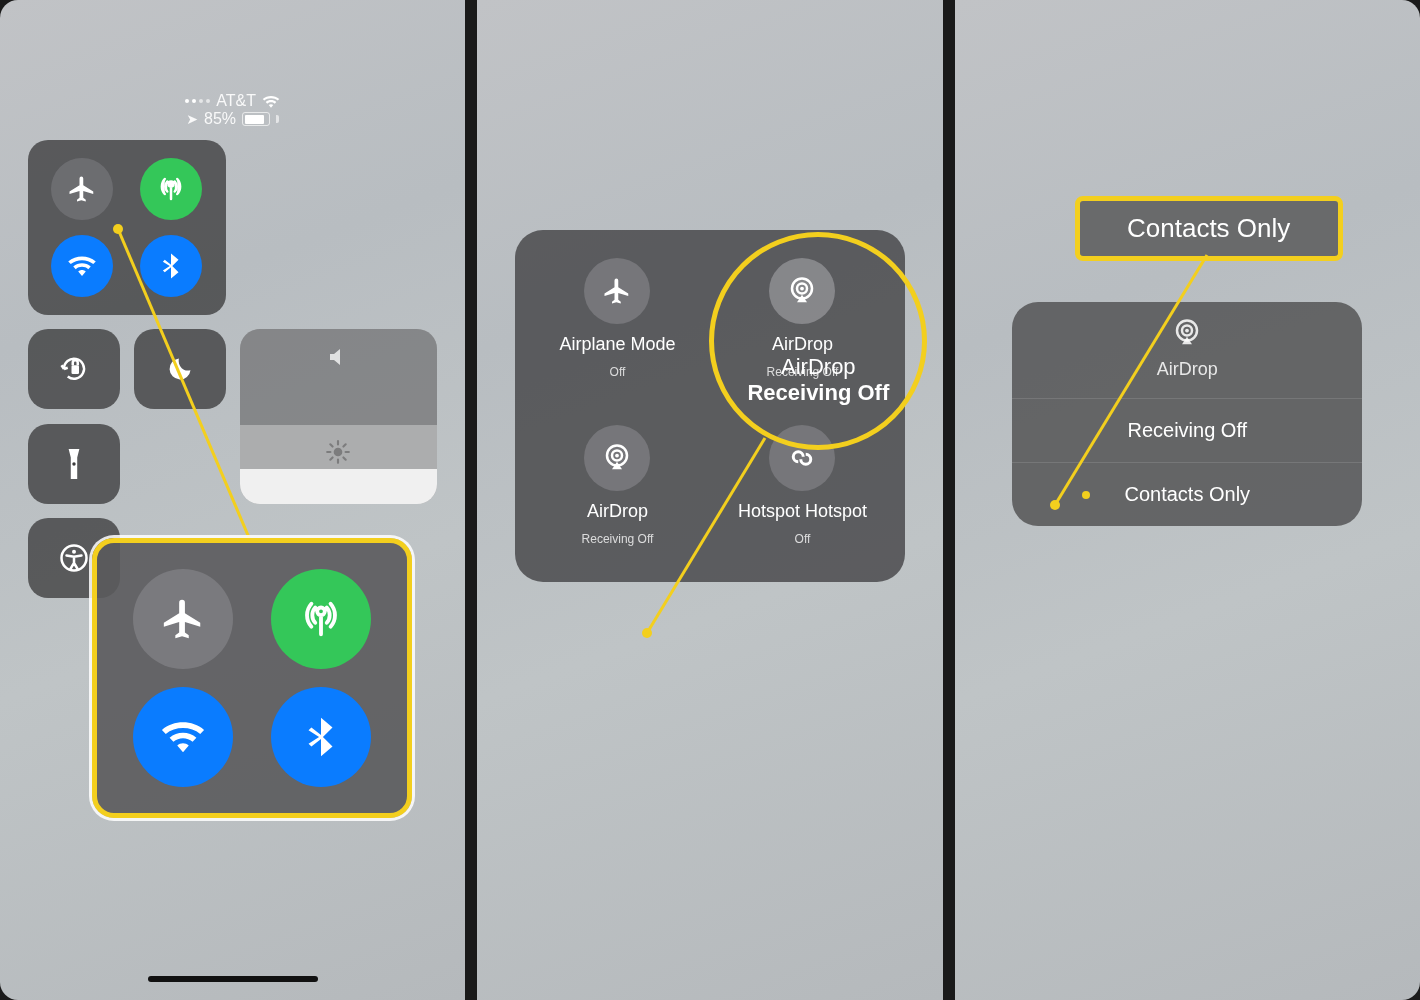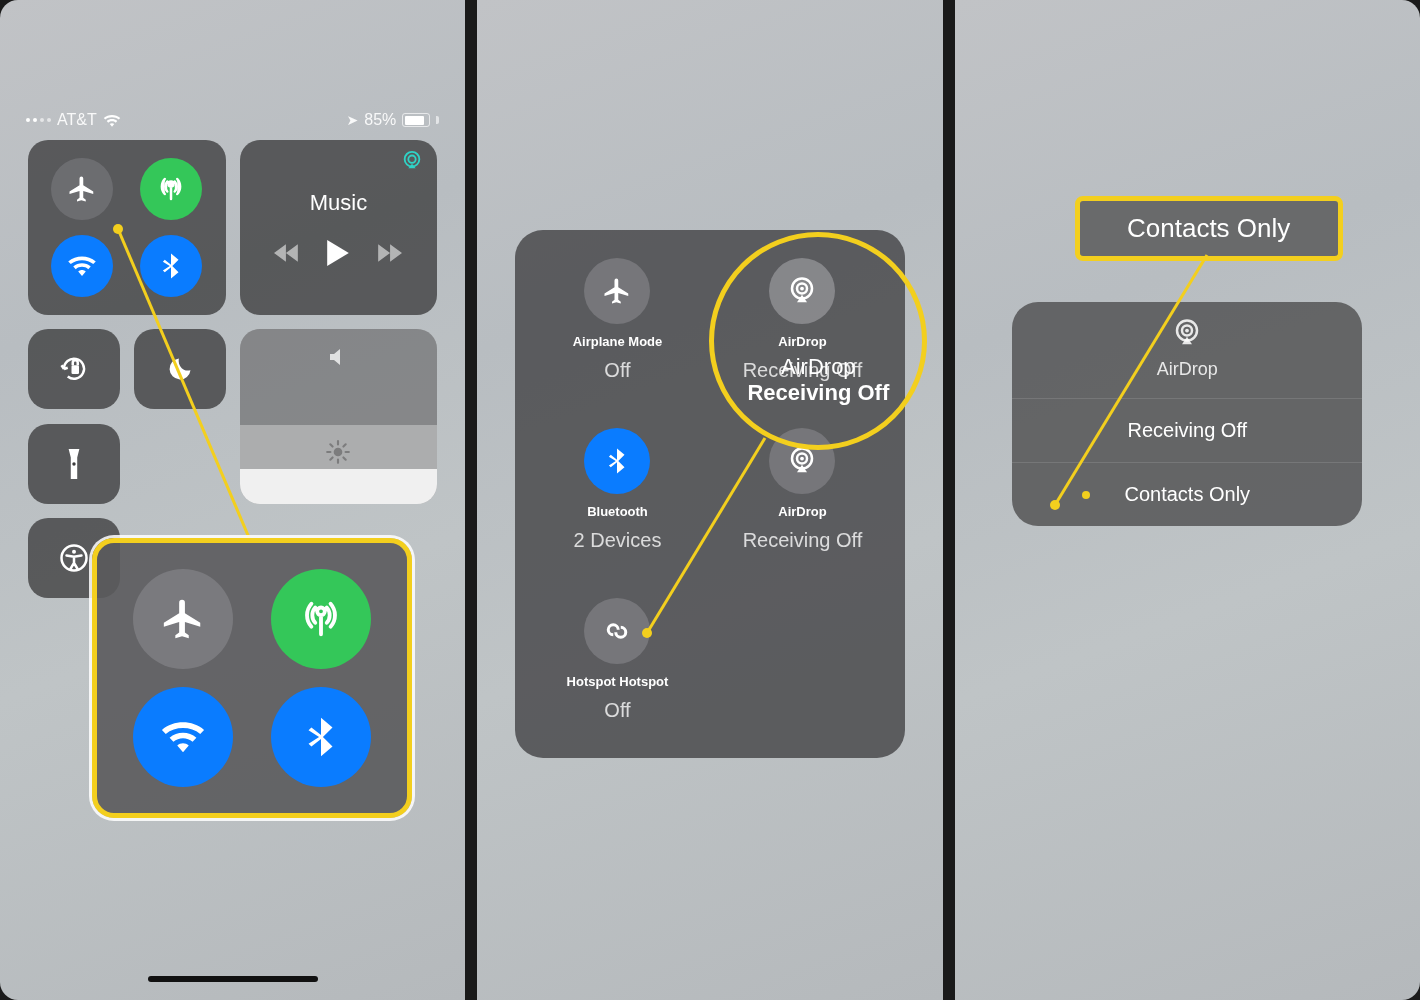--- a/index.html
+++ b/index.html
@@ -25,28 +25,29 @@
     overflow: hidden;
   }
   .divider {
     width: 12px;
     background: #1a1a1a;
   }
 
   
   .status-bar {
     position: absolute;
-    top: 108px; left: 0; right: 0;
+    top: 92px; left: 0; right: 0;
     height: 24px;
     padding: 0 26px;
     display: flex;
     justify-content: space-between;
     align-items: center;
     color: rgba(255,255,255,.9);
     font-size: 16px;
+    flex-direction: column;
   }
   .status-left, .status-right { display: flex; align-items: center; gap: 6px; }
   .sig-dots { display:flex; gap:3px; align-items:flex-end;}
   .sig-dots span{ width:4px; height:4px; border-radius:50%; background:rgba(255,255,255,.6); display:inline-block;}
   .sig-dots span.on{ background:#fff;}
   .wifi-mini svg{ display:block;}
   .battery-cap{ width:3px;height:8px;background:rgba(255,255,255,.6);border-radius:0 2px 2px 0;}
   .battery{ width:28px;height:14px;border:1.5px solid rgba(255,255,255,.65);border-radius:3px;padding:1.5px;display:flex;}
   .battery-fill{ background:#fff; width:85%; border-radius:1px;}
   .loc-arrow{ font-size:14px; transform:rotate(0deg);}
@@ -139,22 +140,22 @@
     top:230px;
     width:390px;
     border-radius:28px;
     background:rgba(70,70,72,.82);
     padding:28px 10px 36px;
     display:grid;
     grid-template-columns:1fr 1fr;
     row-gap:46px;
   }
   .p2-item{ display:flex; flex-direction:column; align-items:center; gap:10px; }
-  .p2-item .lbl{ color:#fff; font-size:13px;font-weight:bold; }
-  .p2-item .sub{ color:rgba(255,255,255,.78); font-size:20px; }
+  .p2-item .lbl{ color:#fff; font-size:18px; }
+  .p2-item .sub{ color:rgba(255,255,255,.78); font-size:12px; }
   .p2-btn{ width:66px;height:66px;border-radius:50%;display:flex;align-items:center;justify-content:center;color:#fff;}
   .p2-btn svg{width:30px;height:30px;}
 
   .p2-circle{
     position:absolute;
     width:218px;height:218px;
     border:5px solid #f3cf1e;
     border-radius:50%;
     left:232px; top:232px;
     pointer-events:none;
@@ -260,47 +261,20 @@
               <path fill="currentColor" d="M12 20l-3-3.6c1.7-1.6 4.3-1.6 6 0L12 20zM5 12.4C8.9 8.9 15.1 8.9 19 12.4l-2 2.1c-2.8-2.5-7.2-2.5-10 0l-2-2.1zM1 8.3C7.1 3 16.9 3 23 8.3l-2 2.1C16.1 6.3 7.9 6.3 3 10.4L1 8.3z"></path>
             </svg>
         </div>
         <div class="cbtn blue">
           <svg viewBox="0 0 24 24">
               <path fill="currentColor" d="M12 2l6 5-5 5 5 5-6 5V13l-5 4-1.5-1.5L11 12 5.5 8.5 7 7l5 4V2z"></path>
             </svg>
         </div>
       </div>
 
-      <div class="tile music-tile">
-        <span class="airplay">
-          <svg width="22" height="22" viewBox="0 0 24 24">
-              <circle cx="12" cy="10" r="8" fill="none" stroke="currentColor" stroke-width="2"></circle>
-              <circle cx="12" cy="10" r="4" fill="none" stroke="currentColor" stroke-width="2"></circle>
-              <path d="M8 20l4-5 4 5z" fill="currentColor"></path>
-            </svg>
-        </span>
-        <div class="music-title">Music</div>
-        <div class="transport">
-          <span>
-              <svg width="26" height="22" viewBox="0 0 24 20">
-                <path fill="currentColor" d="M11 10L22 2v16L11 10zm-11 0L11 2v16L0 10z"></path>
-              </svg>
-            </span>
-          <span class="play">
-              <svg width="24" height="26" viewBox="0 0 20 24">
-                <path fill="currentColor" d="M0 0l20 12L0 24z"></path>
-              </svg>
-            </span>
-          <span>
-              <svg width="26" height="22" viewBox="0 0 24 20">
-                <path fill="currentColor" d="M13 10L2 2v16l11-8zm11 0L13 2v16l11-8z"></path>
-              </svg>
-            </span>
-        </div>
-      </div>
 
       <div class="half-row" style="grid-column:1;">
         <div class="tile small-tile">
           <svg width="30" height="30" viewBox="0 0 24 24">
               <path fill="none" stroke="currentColor" stroke-width="2" d="M4 12a8 8 0 1 1 3 6M4 12l-2-3M4 12l3-1"></path>
               <rect x="10" y="9" width="6" height="7" rx="1" fill="currentColor"></rect>
               <path d="M11 9V7a2 2 0 0 1 4 0v2" fill="none" stroke="currentColor" stroke-width="2"></path>
             </svg>
         </div>
         <div class="tile small-tile">
@@ -409,29 +383,20 @@
               <circle cx="12" cy="10" r="8" fill="none" stroke="currentColor" stroke-width="2"></circle>
               <circle cx="12" cy="10" r="4" fill="none" stroke="currentColor" stroke-width="2"></circle>
               <circle cx="12" cy="10" r="1.5" fill="currentColor"></circle>
               <path d="M8 21l4-6 4 6z" fill="currentColor"></path>
             </svg>
         </div>
         <div class="lbl">AirDrop</div>
         <div class="sub">Receiving Off</div>
       </div>
       <div class="p2-item">
-        <div class="p2-btn" style="background:#0a7cff;">
-          <svg viewBox="0 0 24 24">
-              <path fill="currentColor" d="M12 2l6 5-5 5 5 5-6 5V13l-5 4-1.5-1.5L11 12 5.5 8.5 7 7l5 4V2z"></path>
-            </svg>
-        </div>
-        <div class="lbl">Bluetooth</div>
-        <div class="sub">2 Devices</div>
-      </div>
-      <div class="p2-item">
         <div class="p2-btn" style="background:rgba(130,130,134,.7);">
           <svg viewBox="0 0 24 24">
               <circle cx="12" cy="10" r="8" fill="none" stroke="currentColor" stroke-width="2"></circle>
               <circle cx="12" cy="10" r="4" fill="none" stroke="currentColor" stroke-width="2"></circle>
               <circle cx="12" cy="10" r="1.5" fill="currentColor"></circle>
               <path d="M8 21l4-6 4 6z" fill="currentColor"></path>
             </svg>
         </div>
         <div class="lbl">AirDrop</div>
         <div class="sub">Receiving Off</div>

